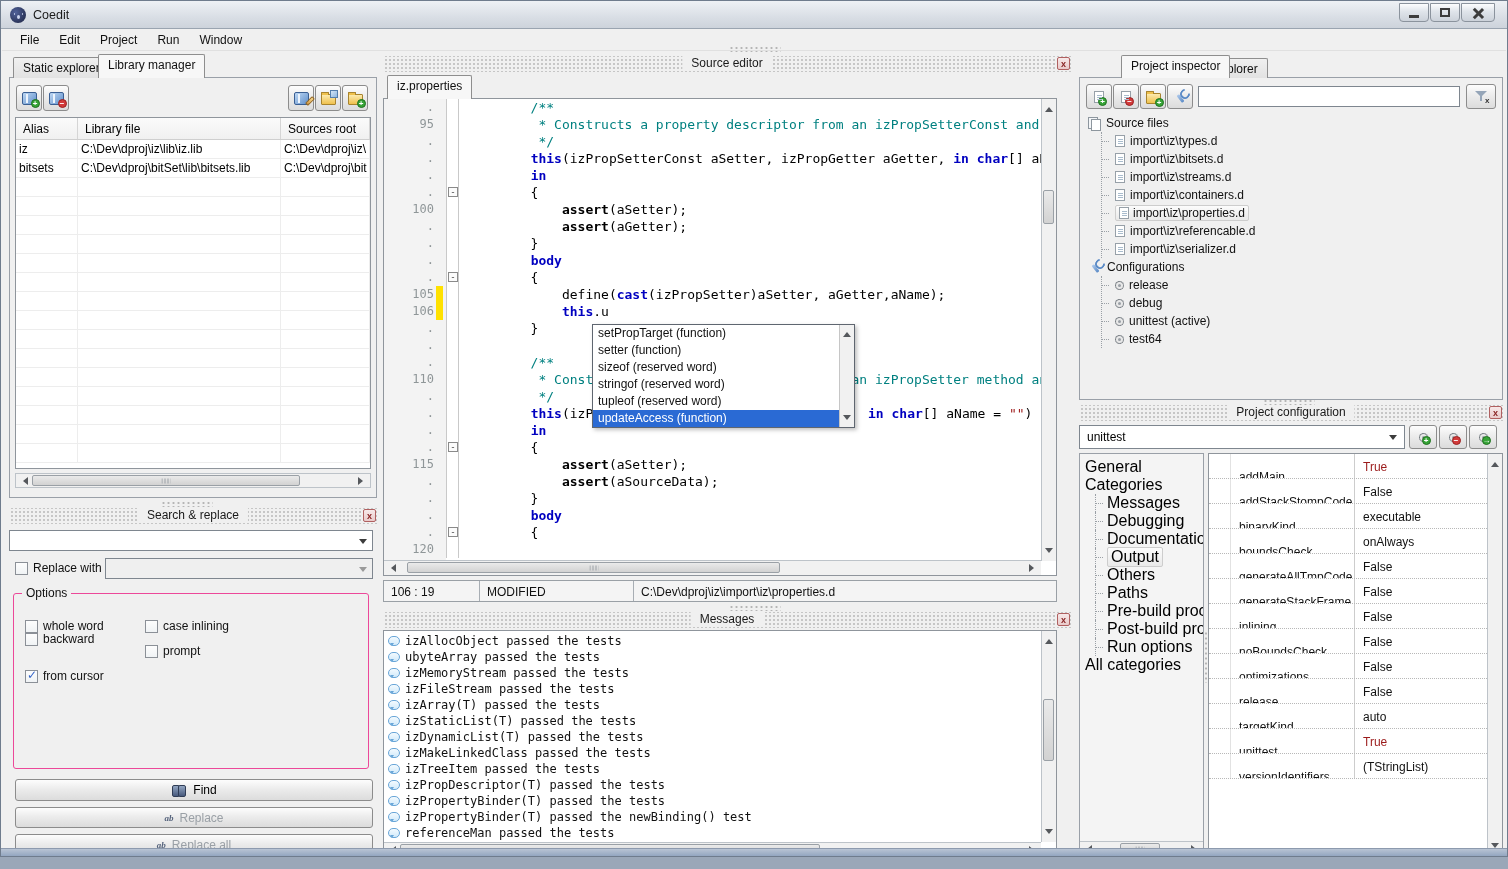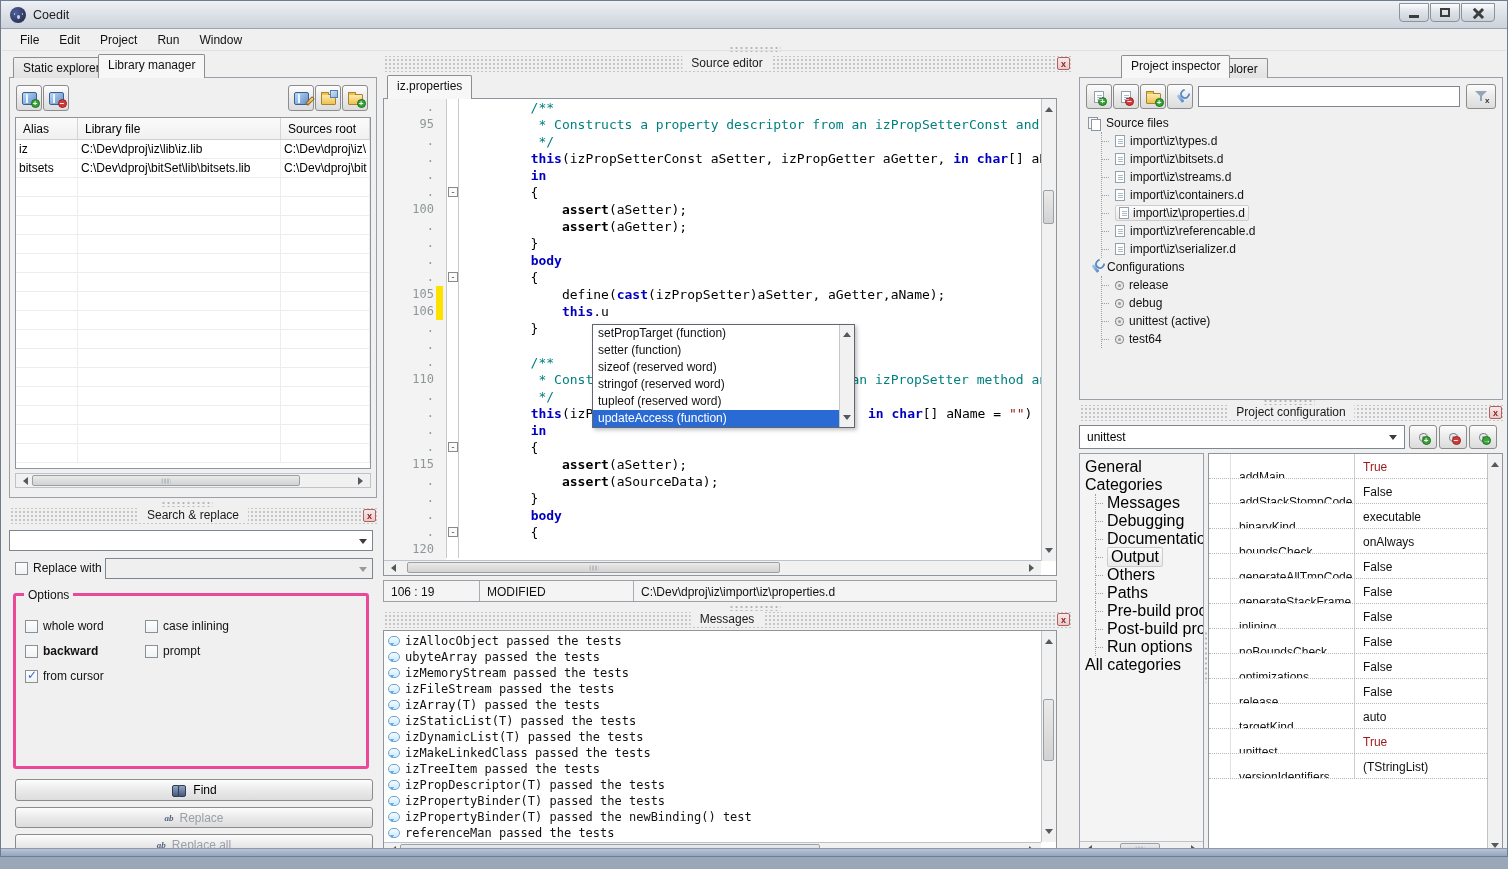--- a/index.html
+++ b/index.html
@@ -271,33 +271,33 @@
     <span class="lbl">Search &amp; replace</span>
     <span class="pclose">x</span>
   </div>
   <div style="position:absolute;left:8px;top:525px;width:368px;height:335px;">
     <div class="combo" style="left:0px;top:4px;width:364px;height:21px;"><span class="ar"></span><span></span></div>
     <div class="cb" style="left:6px;top:35px;">
         <span class="box"></span>
         <span>Replace with</span>
       </div>
     <div class="combo" style="left:96px;top:32px;width:268px;height:21px;background:#efefef;"><span class="ar" style="border-top-color:#9a9a9a;"></span><span></span></div>
-    <div style="position:absolute;left:4px;top:67px;width:356px;height:176px;border:3px solid #ec4899;border-radius:3px;">
+    <div style="position:absolute;left:4px;top:67px;width:356px;height:176px;border:1px solid #ec4899;border-radius:3px;">
       <span style="position:absolute;left:8px;top:-8px;background:#f0f0f0;padding:0 4px;font-size:12px;color:#111;">Options</span>
     </div>
     <div id="opt-checks">
         <div class="cb" style="left: 16px; top: 93px;">
           <span class="box"></span>
           <span>whole word</span>
         </div>
         <div class="cb" style="left: 136px; top: 93px;">
           <span class="box"></span>
           <span>case inlining</span>
         </div>
-        <div class="cb" style="left: 16px; top: 118px; font-weight: bold;">
+        <div class="cb" style="left: 16px; top: 106px;">
           <span class="box"></span>
           <span>backward</span>
         </div>
         <div class="cb" style="left: 136px; top: 118px;">
           <span class="box"></span>
           <span>prompt</span>
         </div>
         <div class="cb" style="left: 16px; top: 143px;">
           <span class="box chk"></span>
           <span>from cursor</span>

